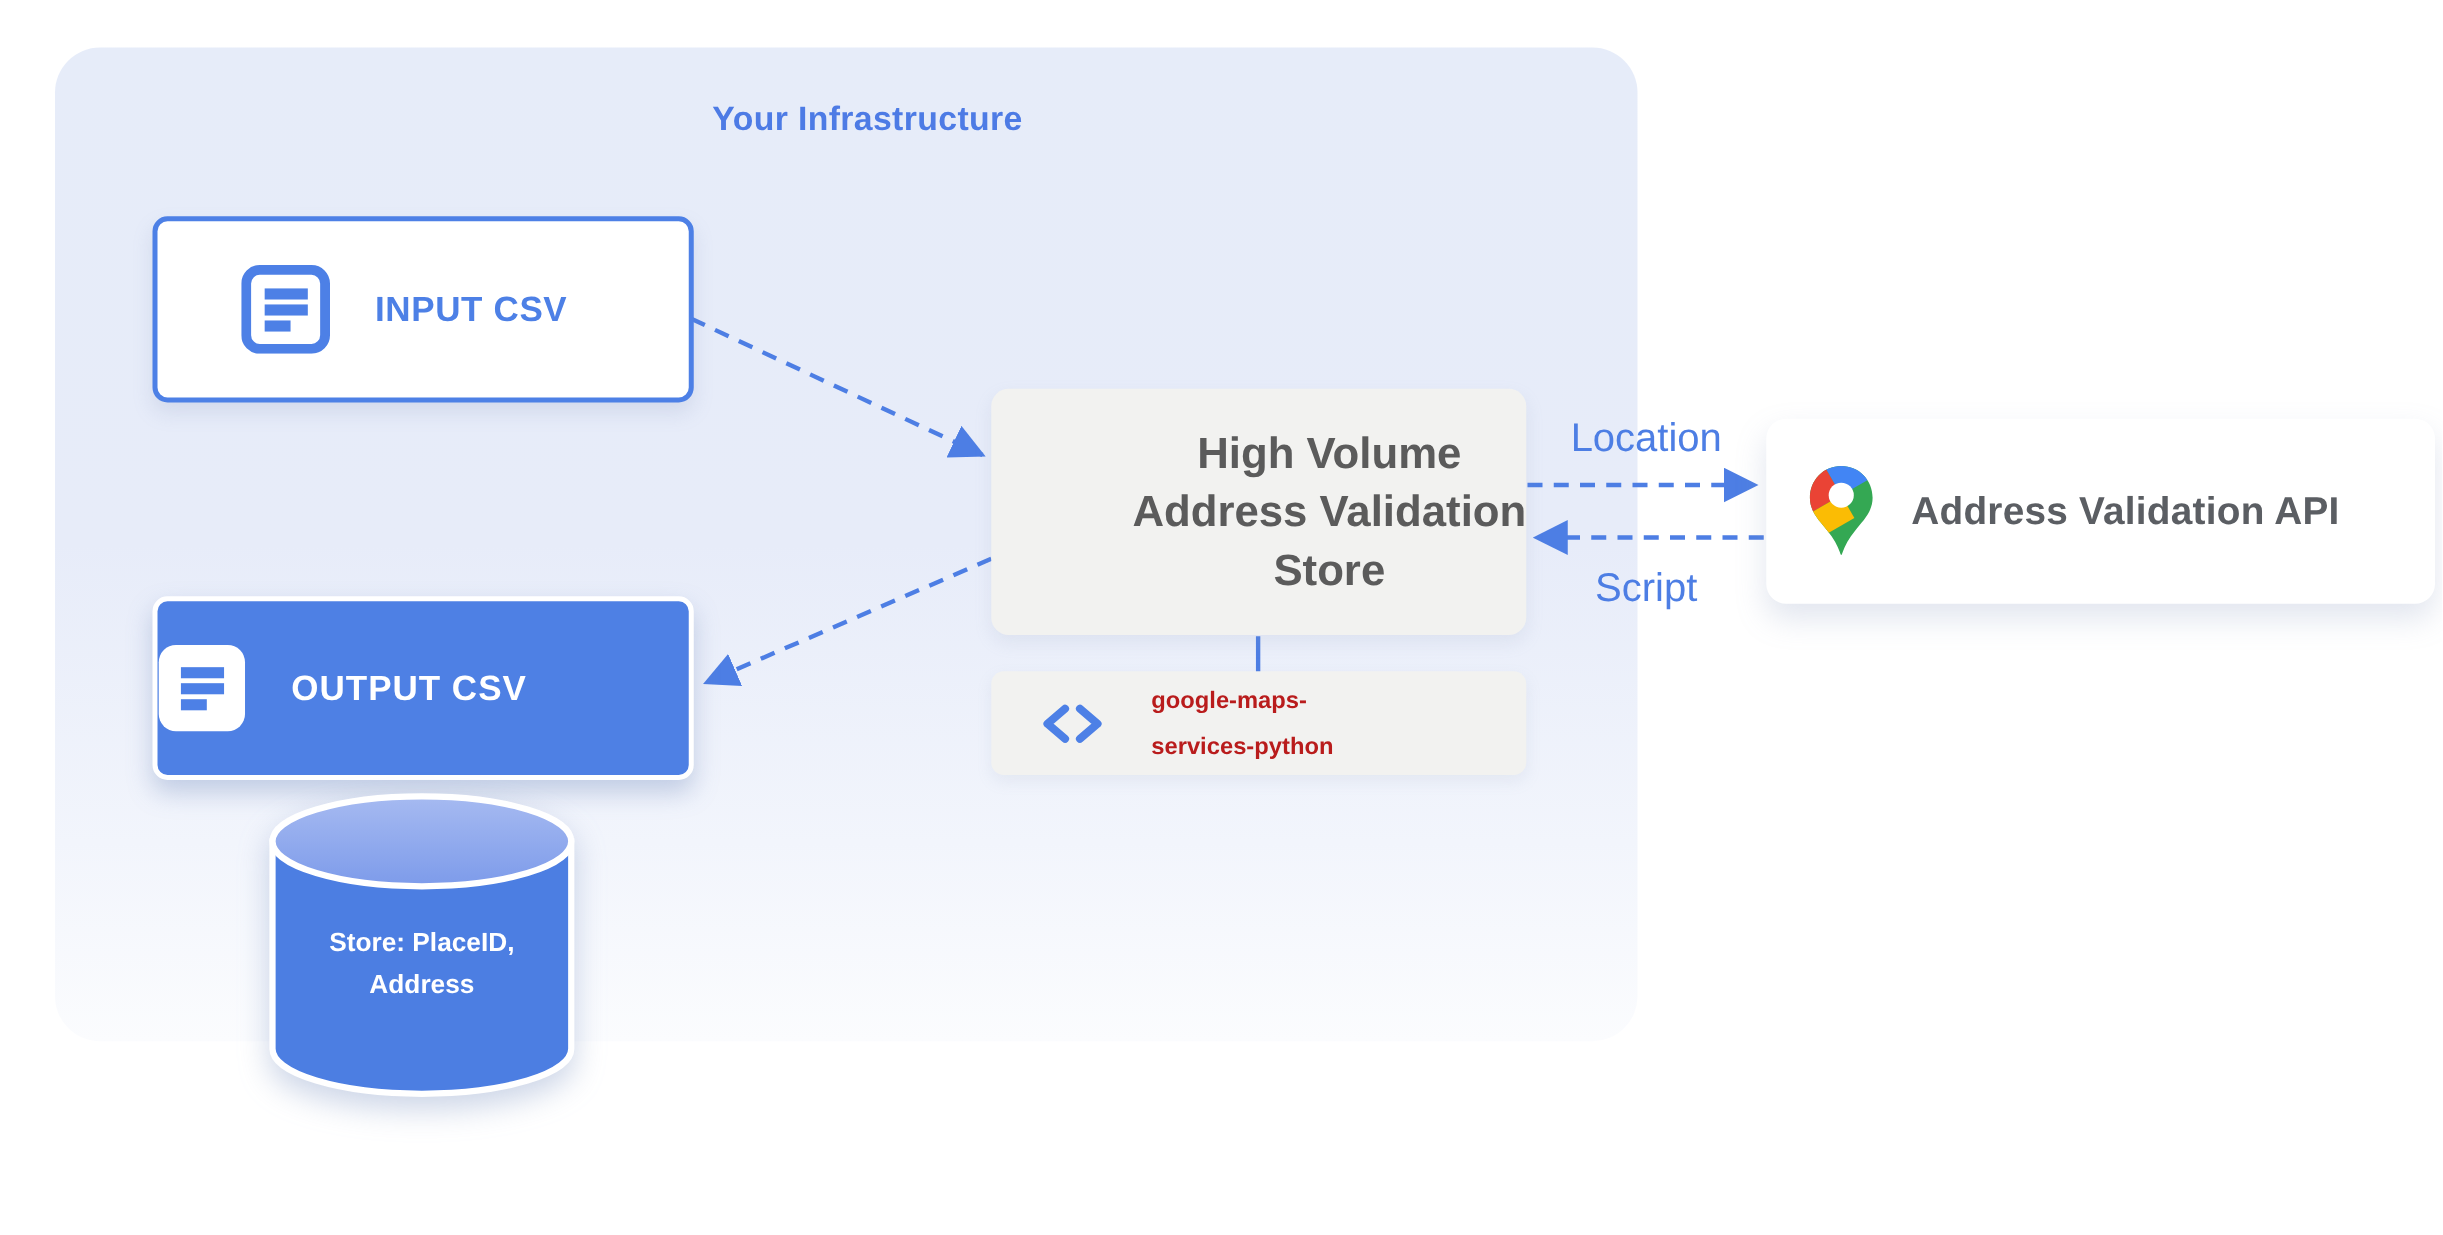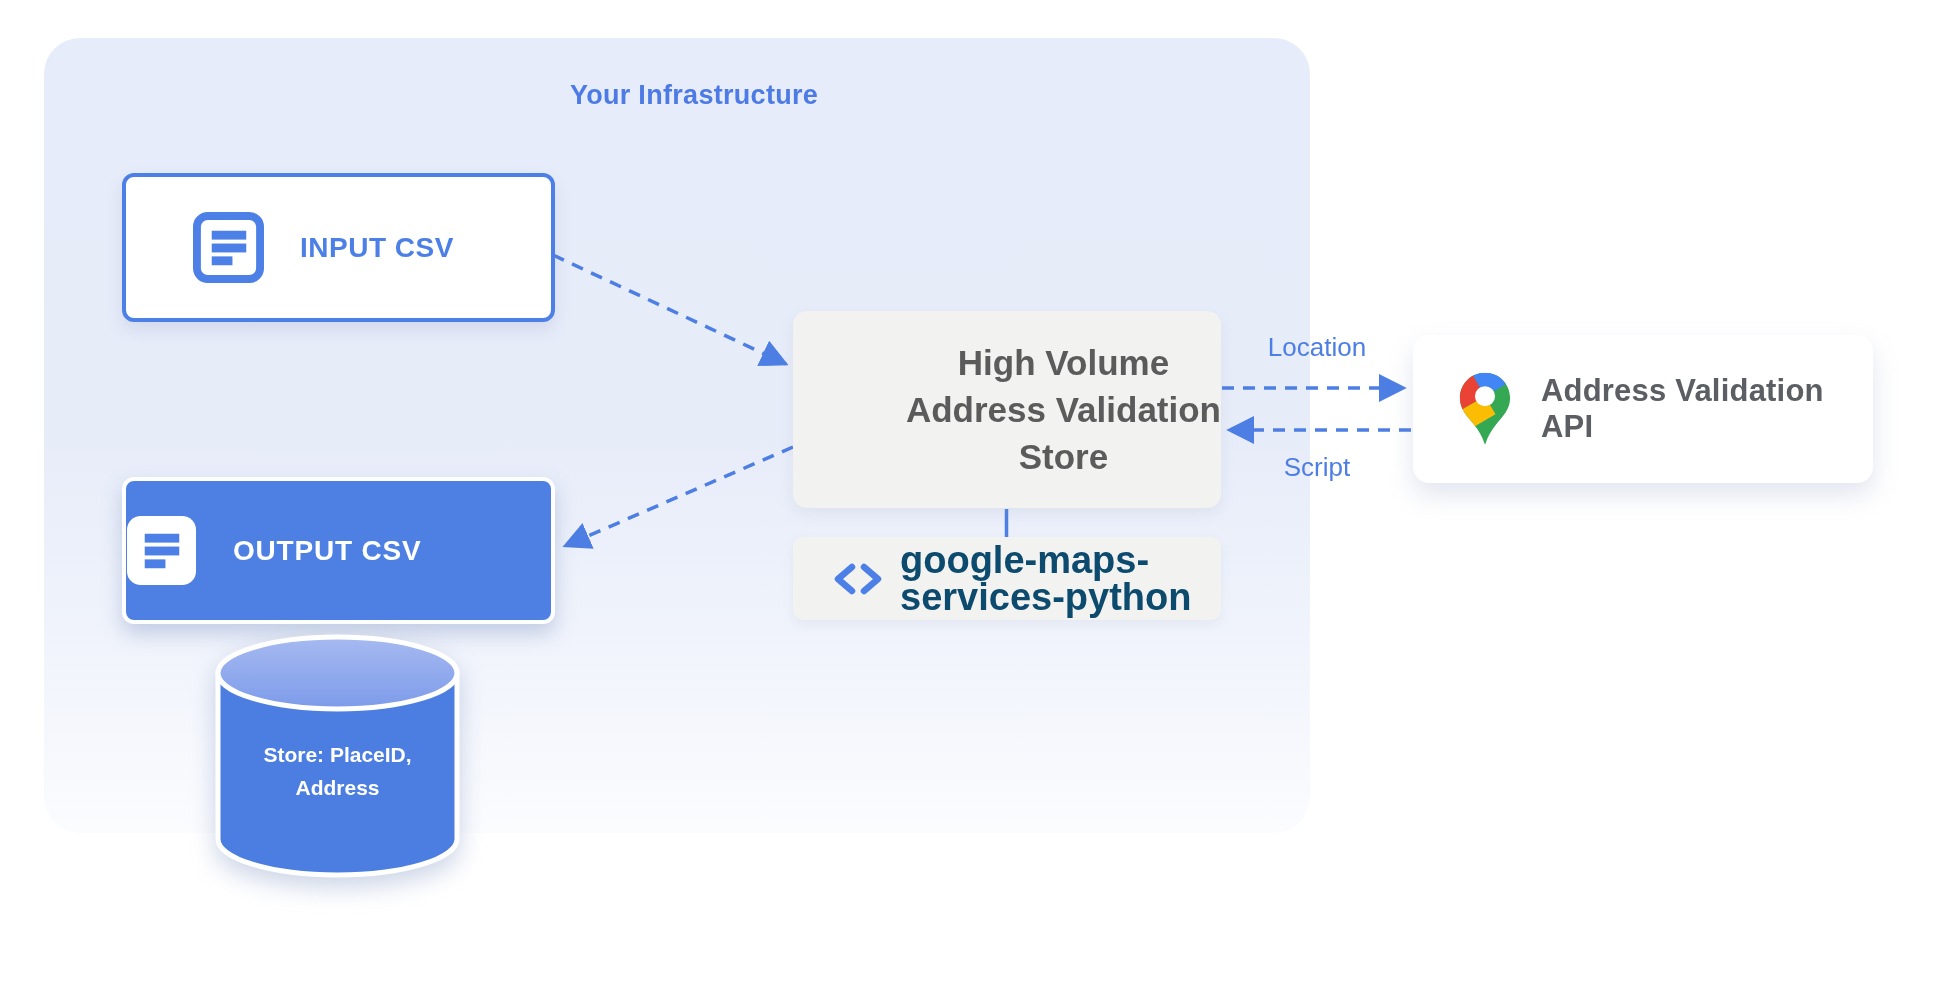--- a/index.html
+++ b/index.html
@@ -54,34 +54,34 @@
   }
   .script-box .txt{text-align:center;font-size:35px;line-height:47px;font-weight:bold;color:#5b5b5b;}
   
   .lib-box{
     left:793px;top:537px;width:428px;height:83px;
     background:#f2f2f0;border-radius:10px;
     box-shadow:0 5px 12px rgba(140,155,185,0.12);
     padding-left:40px;
   }
   .lib-box .code-icon{width:50px;height:32px;flex:0 0 auto;}
-  .lib-box .txt{margin-left:17px;font-size:38px;line-height:37px;font-weight:bold;color:#0c4a6e;}
+  .lib-box .txt{margin-left:38px;font-size:19px;line-height:37px;font-weight:bold;color:#b91c1c;}
   
   .api-box{
-    left:1413px;top:335px;width:460px;height:148px;
+    left:1413px;top:335px;width:535px;height:148px;
     background:#ffffff;border-radius:16px;
     box-shadow:0 12px 24px rgba(140,155,190,0.25);
-    padding-left:44px;z-index:3;
+    padding-left:32px;z-index:3;
   }
   .api-box .pin-icon{width:56px;height:76px;flex:0 0 auto;}
   .api-box .lbl{margin-left:28px;font-size:31px;font-weight:bold;color:#5b5e63;letter-spacing:0.2px;}
   
   .edge-label{
     position:absolute;width:170px;text-align:center;
-    font-size:26px;color:#4d7ee4;z-index:3;
+    font-size:32px;color:#4d7ee4;z-index:3;
   }
   .edge-label.loc{left:1232px;top:332px;}
   .edge-label.pid{left:1232px;top:452px;}
   
   #arrows{position:absolute;left:0;top:0;width:1954px;height:988px;z-index:2;pointer-events:none;}
 </style>
 </head>
 <body>
 
 <div id="canvas">

